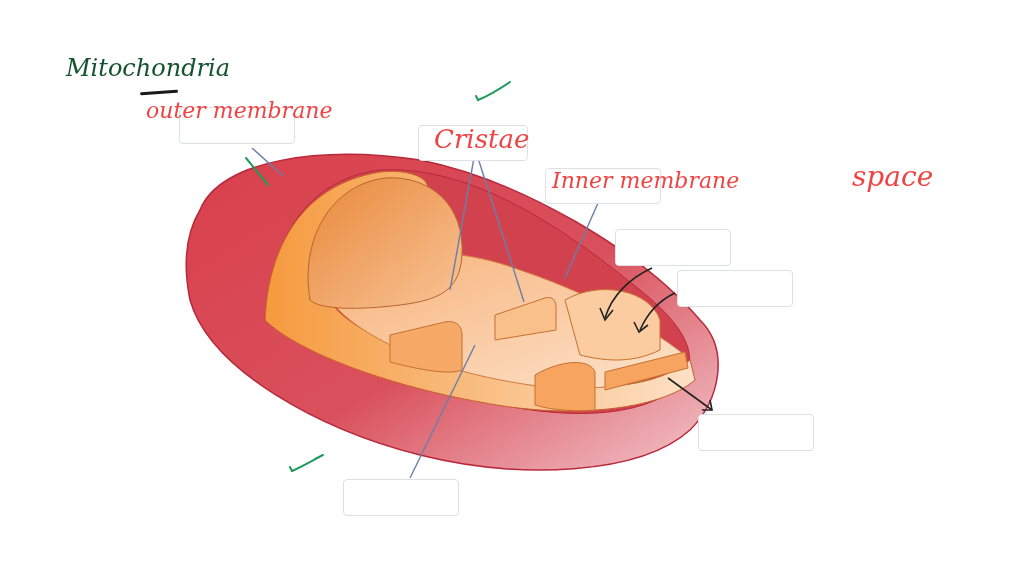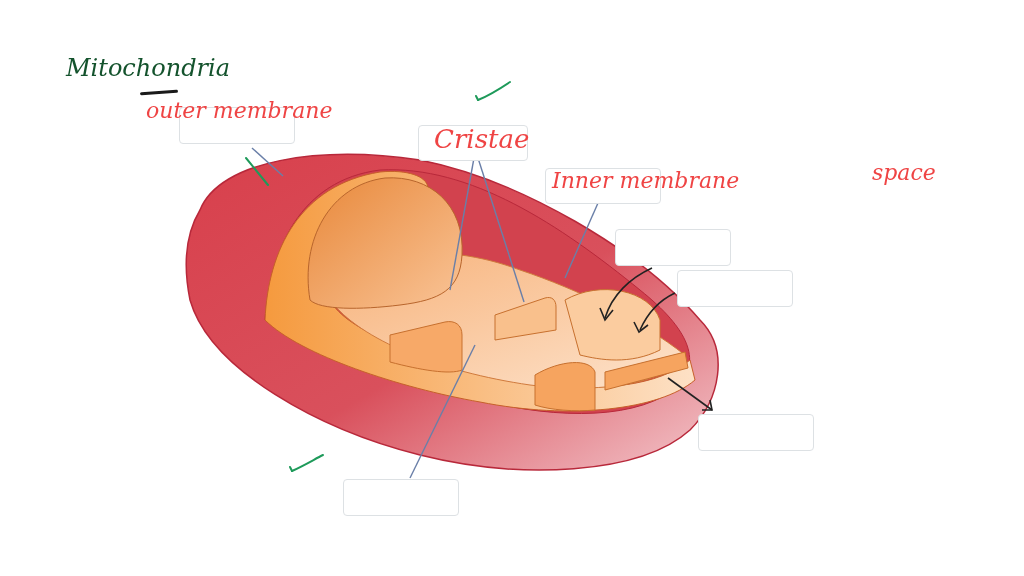--- a/index.html
+++ b/index.html
@@ -7,21 +7,21 @@
   #stage { position:absolute; left:0; top:0; width:1024px; height:576px; }
   .label-box { position:absolute; border:1.5px solid #dde1e4; border-radius:4px; background:#ffffff; box-sizing:border-box; }
   .hand { position:absolute; font-family:"DejaVu Serif", serif; font-style:italic; white-space:nowrap; }
   .hand.black { color:#14532d; }
   .hand.green { color:#ef4444;text-align:center; }
   .title { left:66px; top:54px; font-size:24px; }
   .underline { position:absolute; left:140px; top:91px; width:38px; height:3px; background:#1a1a1a; border-radius:2px; transform:rotate(-4deg); }
   .outer { left:146px; top:98px; font-size:22px; }
   .cristae { left:434px; top:124px; font-size:26px; }
   .inner { left:552px; top:168px; font-size:22px; }
-  .space { left:872px; top:160px; font-size:22px; }
+  .space { left:852px; top:160px; font-size:28px; }
 </style>
 </head>
 <body>
 
 <div id="stage">
 
   <svg width="1024" height="576" viewBox="0 0 1024 576" style="position:absolute;left:0;top:0">
     <defs>
       <linearGradient id="outerG" x1="0" y1="0" x2="1" y2="1">
         <stop offset="0" stop-color="#d8404c"></stop>

